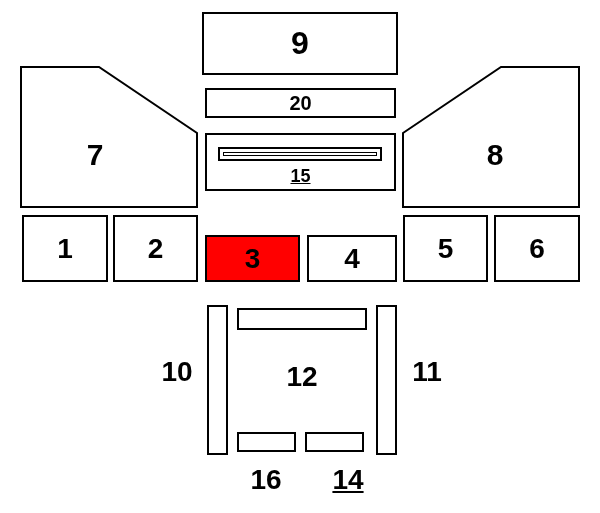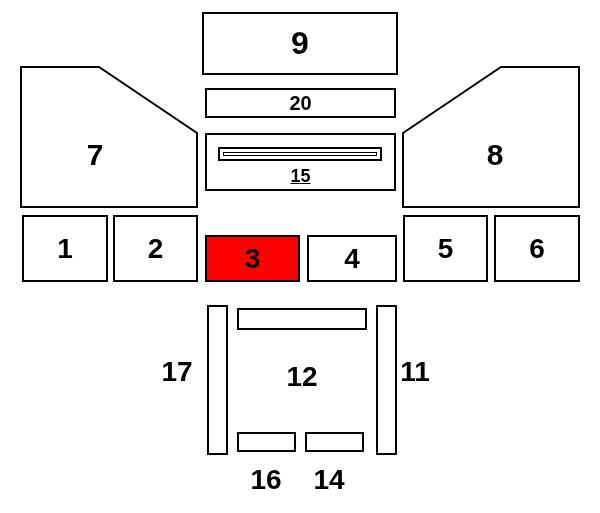--- a/index.html
+++ b/index.html
@@ -107,27 +107,27 @@
 
   <div class="shape" style="left:403px; top:215px; width:85px; height:67px;">
     <span class="fs28" data-bind="diagram.parts.p5">5</span>
   </div>
 
   <div class="shape" style="left:494px; top:215px; width:86px; height:67px;">
     <span class="fs28" data-bind="diagram.parts.p6">6</span>
   </div>
 
   <div class="shape" style="left:207px; top:305px; width:21px; height:150px;"></div>
-  <div class="lbl fs28" style="left:152px; top:352px; width:50px; height:40px;" data-bind="diagram.parts.p10">17</div>
+  <div class="lbl fs28" style="left:152px; top:352px; width:50px; height:40px;" data-bind="diagram.parts.p10">10</div>
 
   <div class="shape" style="left:376px; top:305px; width:21px; height:150px;"></div>
-  <div class="lbl fs28" style="left:390px; top:352px; width:50px; height:40px;text-align:right;" data-bind="diagram.parts.p11">11</div>
+  <div class="lbl fs28" style="left:402px; top:352px; width:50px; height:40px;text-align:right;" data-bind="diagram.parts.p11">11</div>
 
   <div class="shape" style="left:237px; top:308px; width:130px; height:22px;"></div>
   <div class="lbl fs28" style="left:252px; top:338px; width:100px; height:36px;margin-top:21px;" data-bind="diagram.parts.p12">12</div>
 
   <div class="shape" style="left:237px; top:432px; width:59px; height:20px;"></div>
   <div class="lbl fs28" style="left:236px; top:462px; width:60px; height:36px;" data-bind="diagram.parts.p13">16</div>
 
   <div class="shape" style="left:305px; top:432px; width:59px; height:20px;"></div>
-  <div class="lbl fs28" style="left:299px; top:462px; width:60px; height:36px;" data-bind="diagram.parts.p14">14</div>
+  <div class="lbl fs28" style="left:318px; top:462px; width:60px; height:36px;text-decoration:underline;" data-bind="diagram.parts.p14">14</div>
 
 </div>
 
 </body></html>

